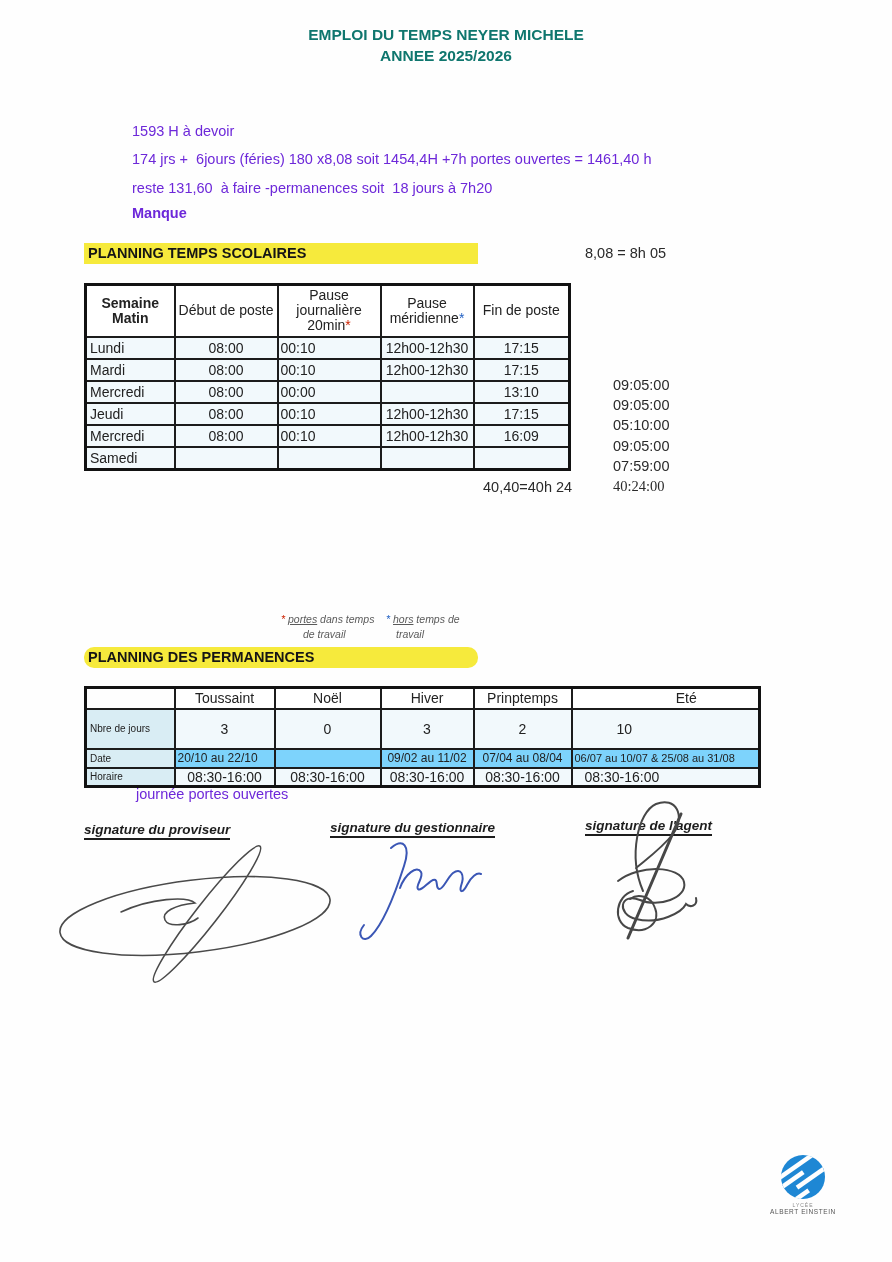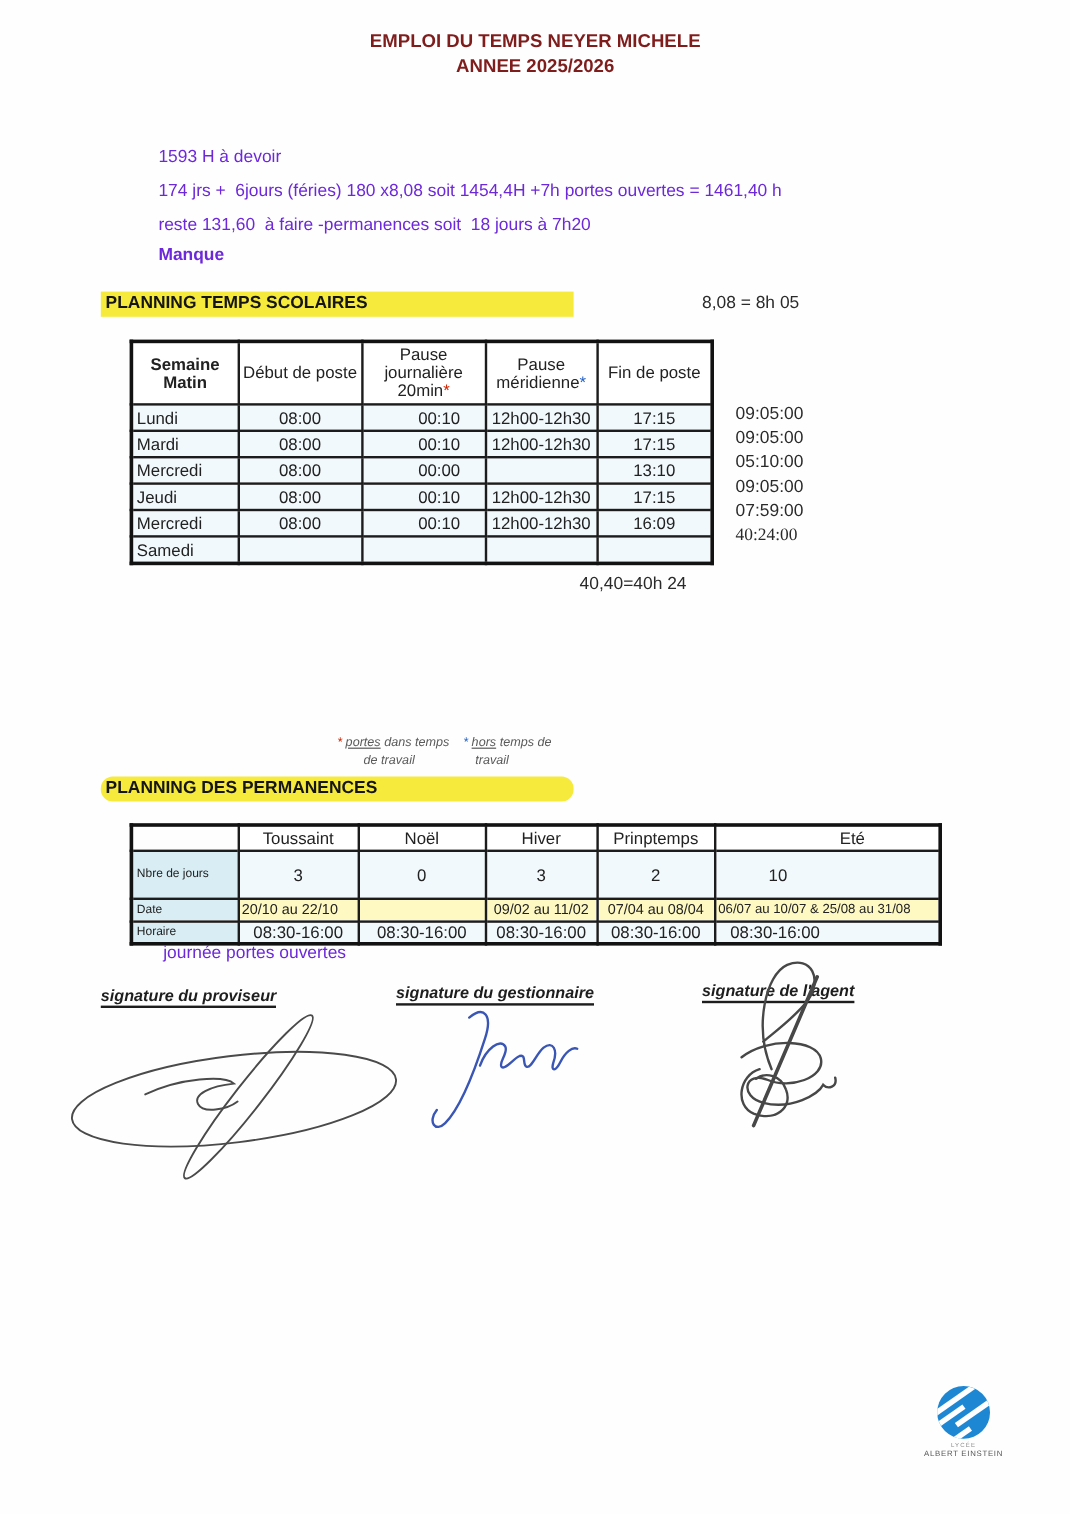--- a/index.html
+++ b/index.html
@@ -2,54 +2,54 @@
 <html><head>
 <meta charset="utf-8">
 <style>
   html,body{margin:0;padding:0;background:#ffffff;}
   .page{
     position:relative;width:892px;height:1262px;background:#fefefe;
     font-family:"Liberation Sans",sans-serif;color:#232323;overflow:hidden;
   }
   .abs{position:absolute;}
   
-  .title{left:0;top:24px;width:892px;text-align:center;font-weight:bold;font-size:15.5px;line-height:21px;color:#7f1d1d;}
+  .title{left:0;top:24px;width:892px;text-align:center;font-weight:bold;font-size:15.5px;line-height:21px;color:#0f766e;}
   
   .intro{left:84px;font-size:14.5px;color:#6d28d9;white-space:pre;margin-left:48px;}
   .bold{font-weight:bold;}
   
   .heading{
     left:84px;width:390px;height:21px;background:#f6ea3c;
     font-weight:bold;font-size:14.5px;line-height:21px;padding-left:4px;color:#151515;
   }
   .note-right{font-size:14.5px;color:#2a2a2a;}
   
   table{border-collapse:collapse;table-layout:fixed;}
   .t1{left:84px;top:283px;}
-  .t1, .t2{position:absolute;margin-left:24px;}
+  .t1, .t2{position:absolute;}
   td,th{border:2px solid #1c1c1c;font-size:14px;color:#222;overflow:hidden;white-space:nowrap;padding:0 2px;}
   .t1{border:3px solid #121212;}
   .t2{border:3px solid #121212;left:84px;top:686px;}
   .t1 th{font-weight:normal;text-align:center;font-size:14px;line-height:15px;background:#fff;}
   .t1 th.first{font-weight:bold;}
   .t1 td{height:20px;background:#f2f9fc;}
   .day{text-align:left;padding-left:3px;}
   .ctr{text-align:center;}
-  .rgt{text-align:right;padding-right:20px;}
+  .rgt{text-align:left;padding-right:20px;}
   .star-red{color:#cc2200;}
   .star-blue{color:#2261c4;}
   
-  .total{left:613px;width:80px;font-size:14.5px;color:#2a2a2a;}
+  .total{left:613px;width:80px;font-size:14.5px;color:#2a2a2a;margin-top:40px;}
   
   .legend{font-size:10.5px;font-style:italic;color:#5a5a5a;white-space:pre;}
   .legend u{text-decoration:underline;}
   
   .t2 th{font-weight:normal;text-align:center;font-size:14px;background:#fff;}
   .t2 td.label{background:#d9edf4;text-align:left;padding-left:3px;font-size:10px;line-height:15px;white-space:normal;}
-  .t2 td{background:#fef9c3;}
+  .t2 td{background:#7dd3fc;}
   .t2 tr.tint td:not(.label){background:#f2f9fc;}
   .noborder{border:none !important;background:transparent !important;}
   .dsmall{font-size:12px;}
   .dtiny{font-size:11px;}
   .padL{text-align:left;padding-left:44px;}
   .padL2{text-align:left;padding-left:12px;}
   
   .siglabel{font-weight:bold;font-style:italic;font-size:13.5px;color:#1d1d1d;border-bottom:2px solid #1d1d1d;padding-bottom:1px;}
   svg{display:block;}
   

